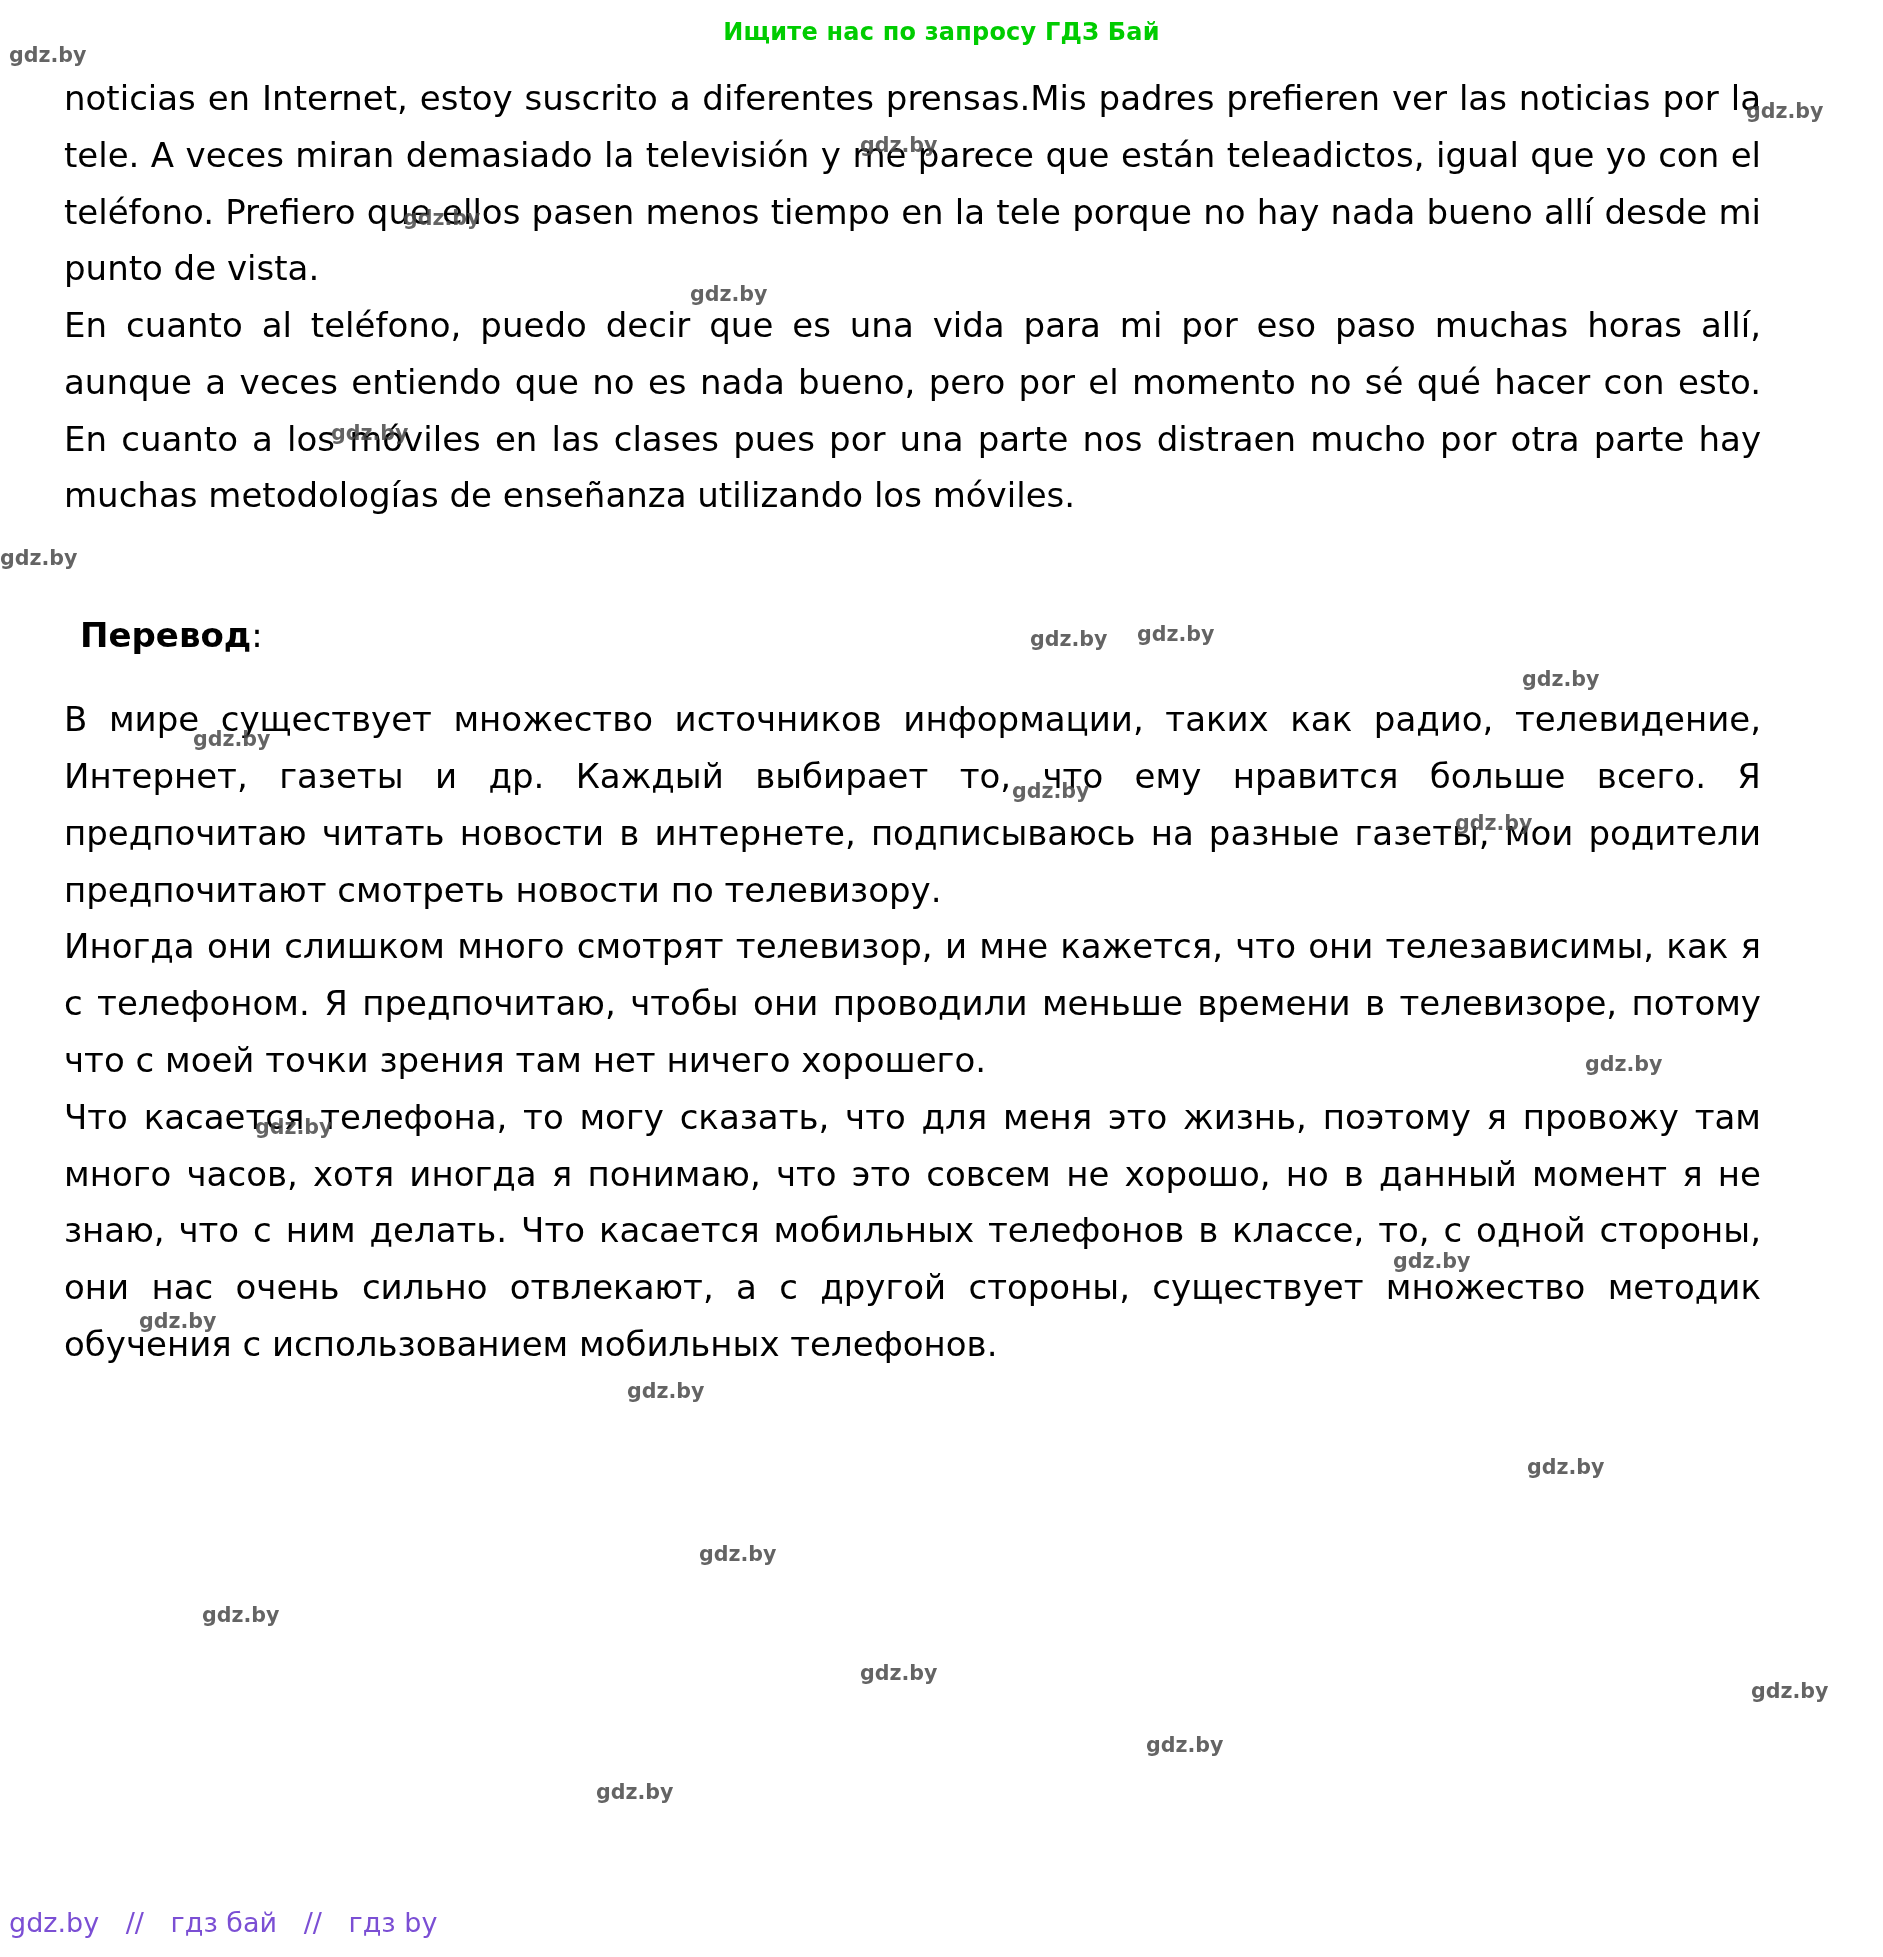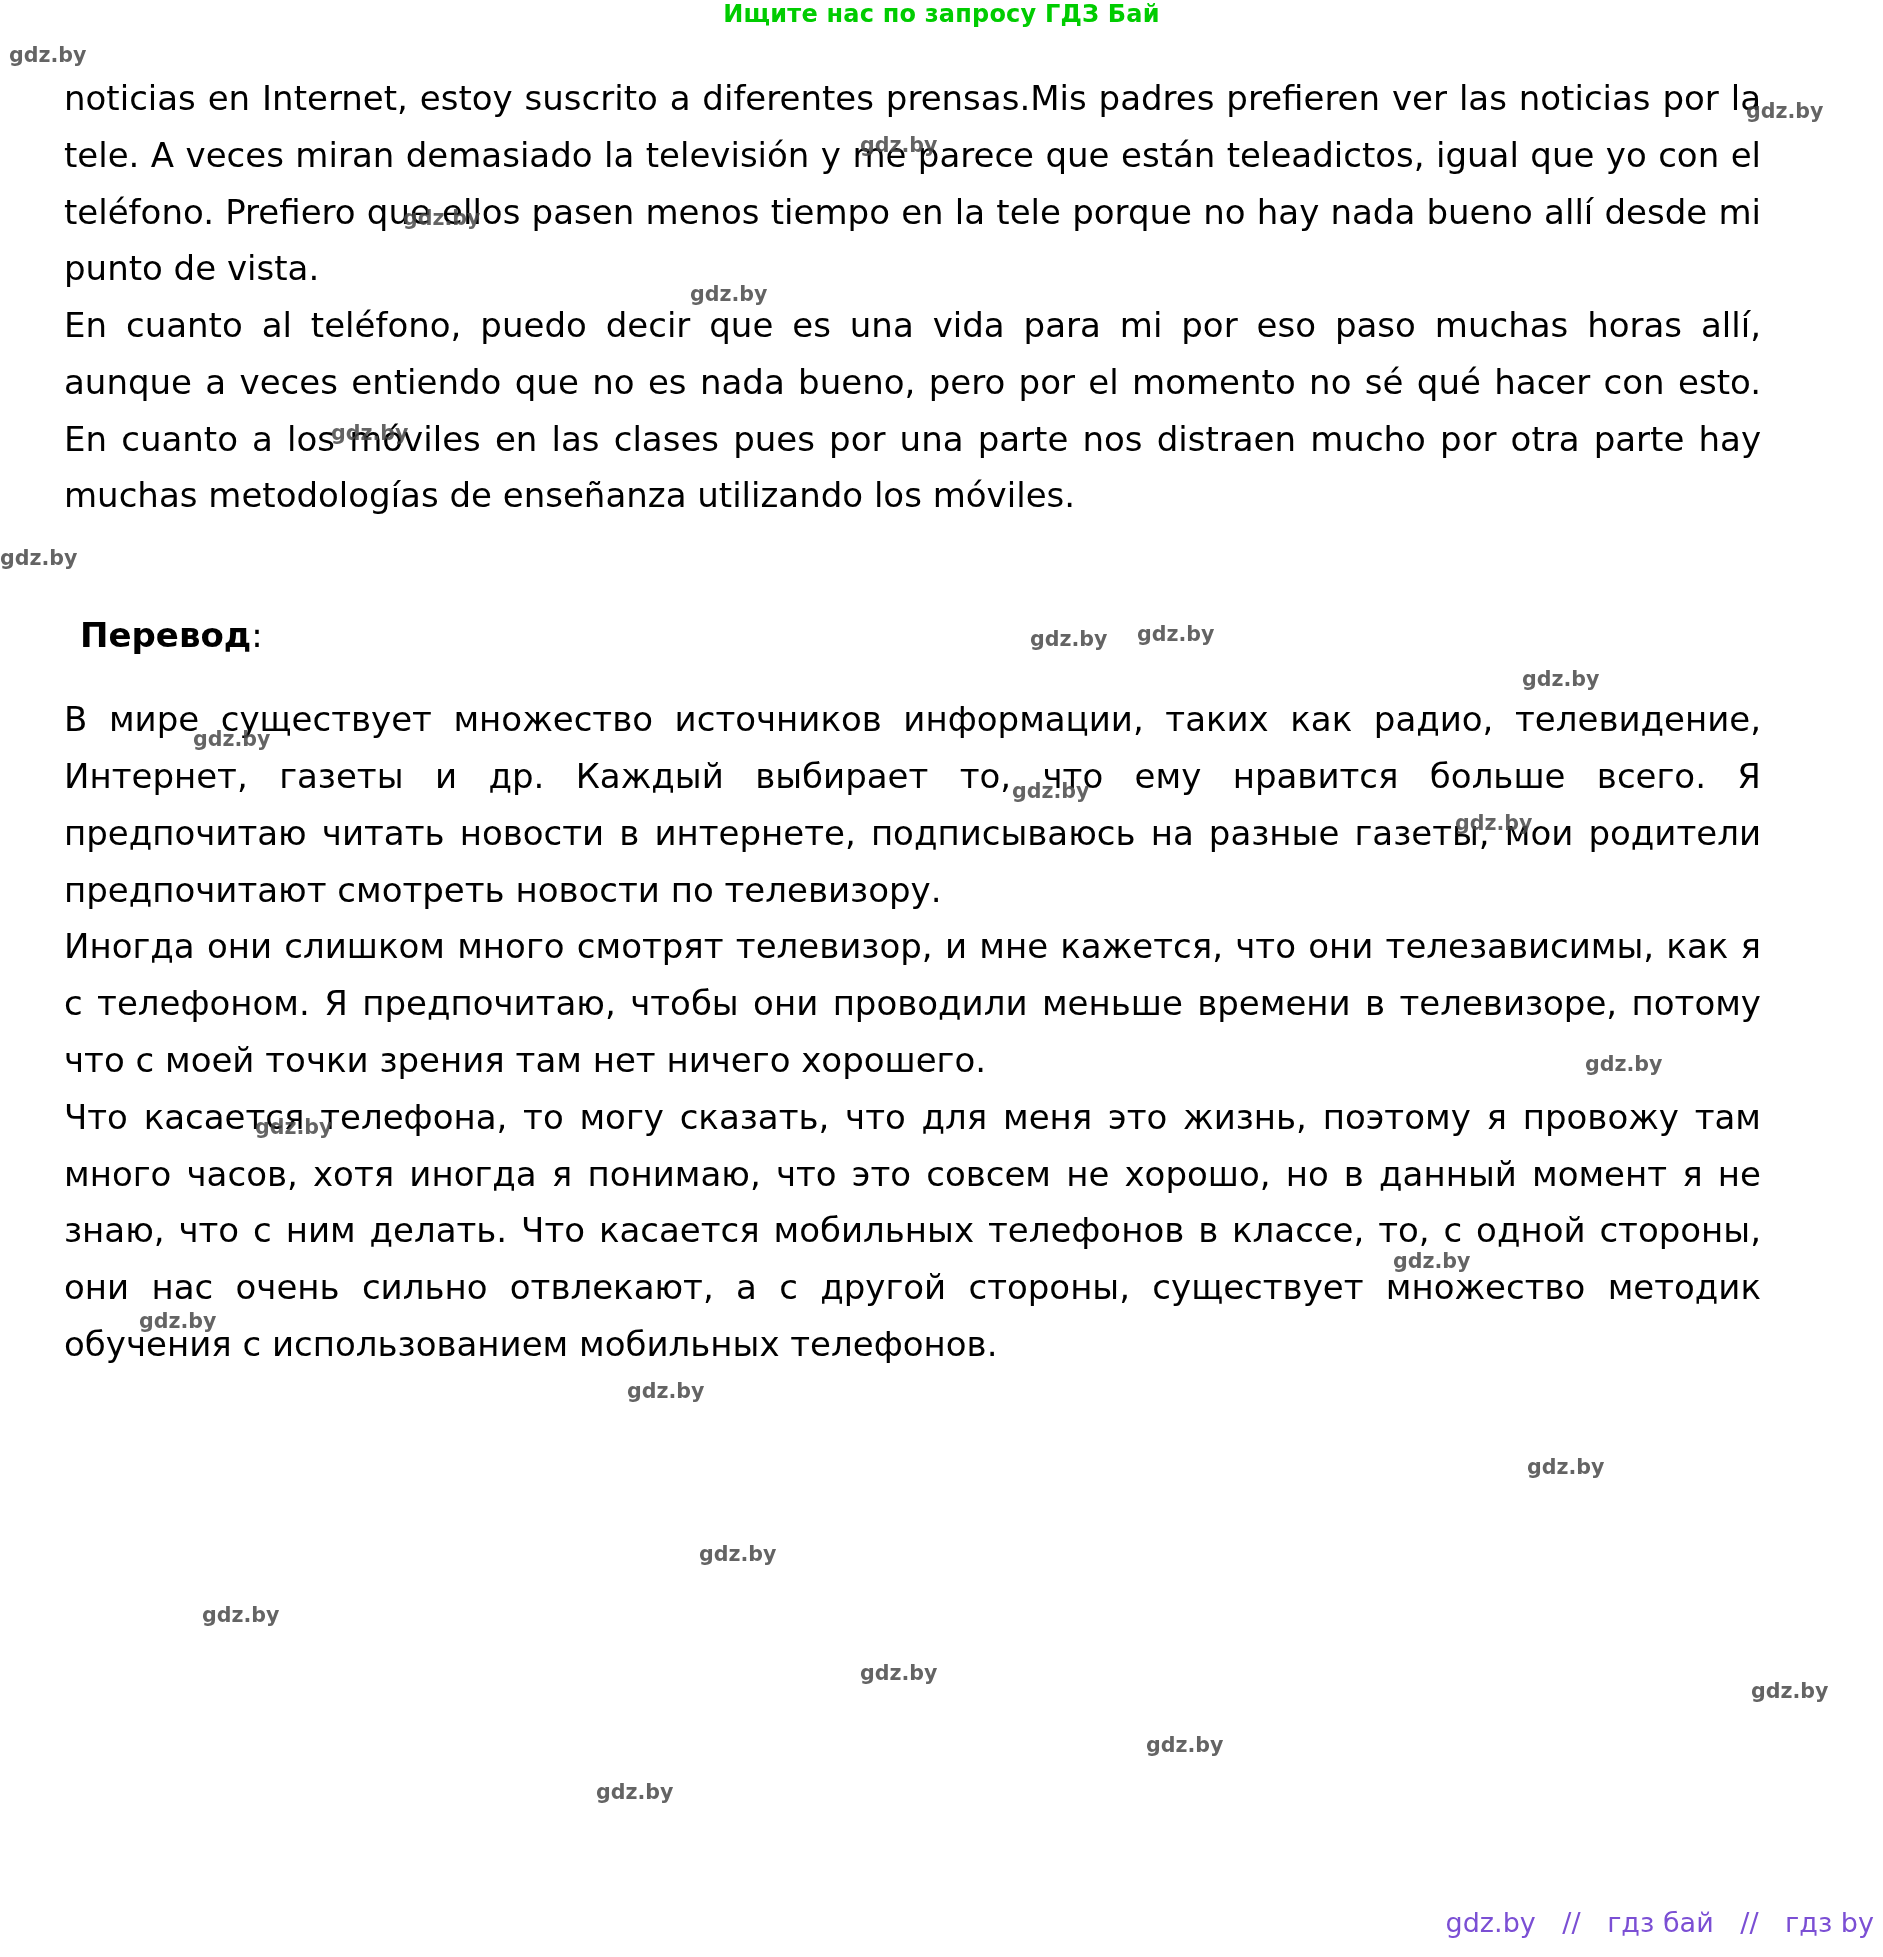--- a/index.html
+++ b/index.html
@@ -16,21 +16,21 @@
     overflow: hidden;
   }
   .page {
     position: relative;
     width: 1883px;
     height: 1958px;
     box-sizing: border-box;
   }
   .top-banner {
     position: absolute;
-    top: 0;
+    top: 18px;
     left: 0;
     width: 1883px;
     text-align: center;
     font-family: "DejaVu Sans", sans-serif;
     font-weight: bold;
     font-size: 24px;
     color: #00cc00;
     letter-spacing: 0.2px;
   }
   .content {
@@ -53,21 +53,21 @@
     line-height: 1.5;
     font-weight: bold;
     margin: 16px;
   }
   .heading .colon { font-weight: normal; }
   .footer {
     position: absolute;
     left: 0;
     bottom: 19.7px;
     width: 1883px;
-    text-align: right;
+    text-align: left;
     font-size: 27px;
     color: #7b4fd4;
     font-family: "DejaVu Sans", sans-serif;
   }
   .footer span { margin: 0 9px; }
   
   .wm {
     position: absolute;
     font-family: "DejaVu Sans", sans-serif;
     font-weight: bold;

